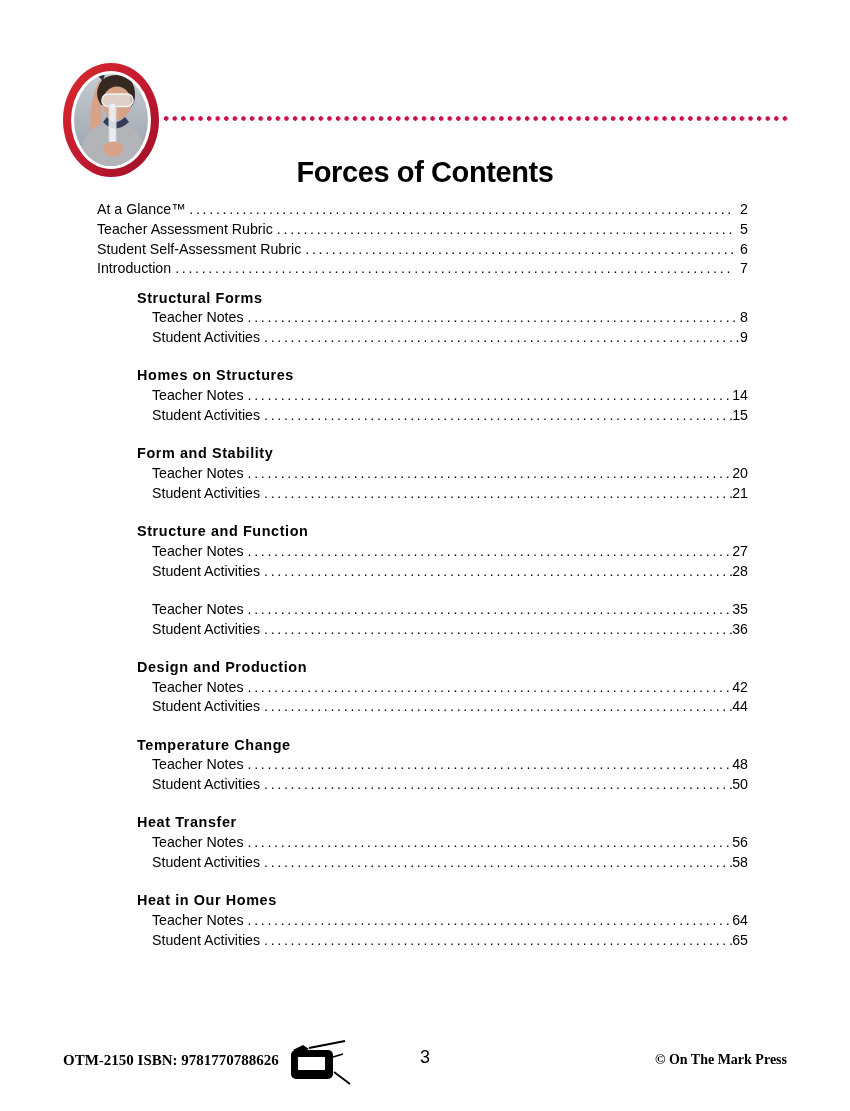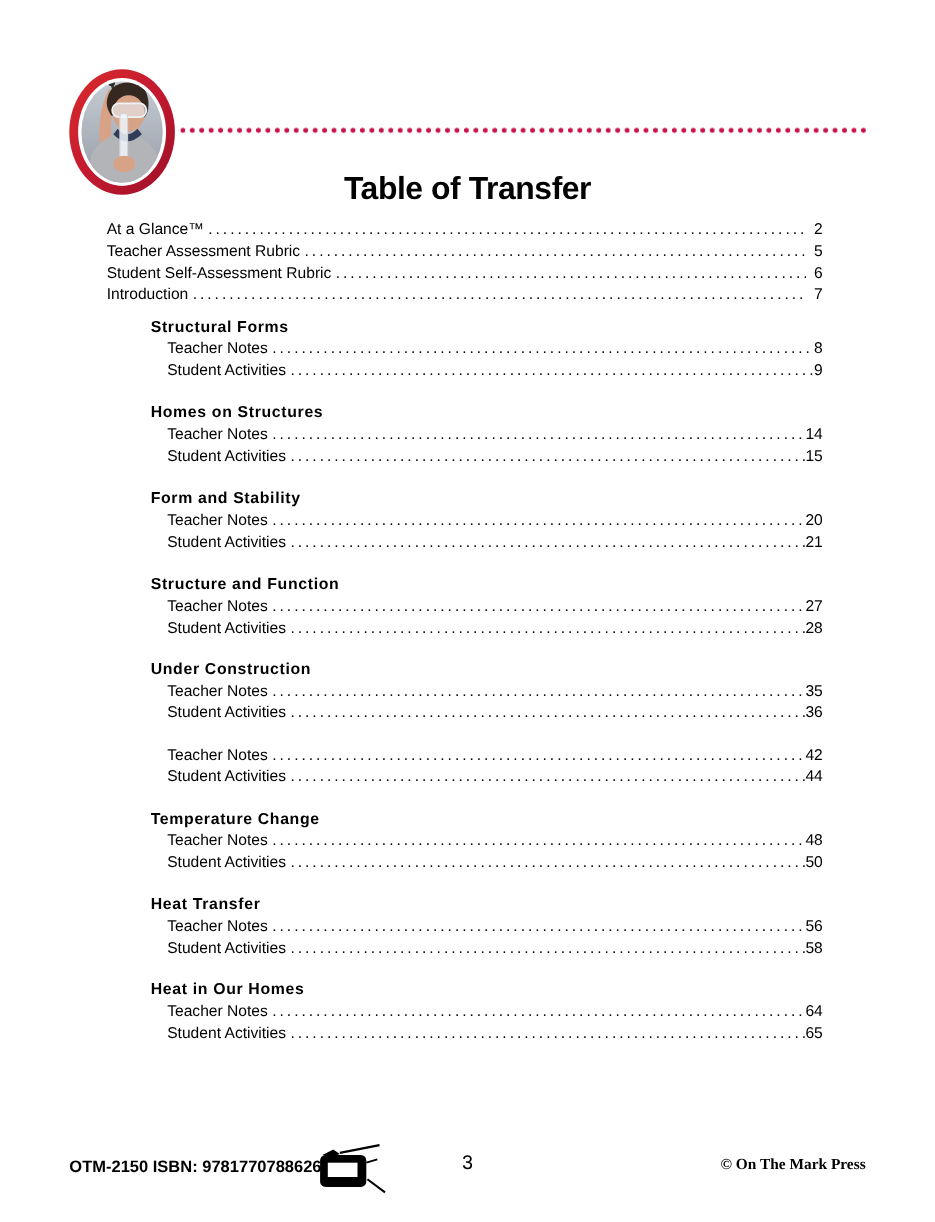--- a/index.html
+++ b/index.html
@@ -32,21 +32,21 @@
   .section{margin-top:18.4px;}
   .section.first{margin-top:9.5px;}
   .sec-title{
     font-weight:bold;font-size:14.4px;line-height:19.8px;height:19.8px;
     letter-spacing:0.6px;white-space:nowrap;margin-left:40px;
   }
   .toc-row.sub{padding-left:55px;}
   
   .footer-left{
     position:absolute;left:63px;top:1052px;
-    font-family:Liberation Sans, sans-serif;font-weight:bold;font-size:15px;
+    font-family:Liberation Serif, serif;font-weight:bold;font-size:15px;
   }
   .publisher-logo{position:absolute;left:287px;top:1037px;}
   .page-num{position:absolute;left:405px;top:1047px;width:40px;text-align:center;font-size:18px;}
   .footer-right{
     position:absolute;right:63px;top:1052px;
     font-family:"Liberation Serif","DejaVu Serif",serif;font-weight:bold;font-size:14px;
   }
 </style>
 </head>
 <body>
@@ -90,21 +90,21 @@
 
         <rect x="48" y="42" width="7" height="42" rx="3.4" fill="rgba(242,246,250,0.85)" stroke="#cfd6dd" stroke-width="1"></rect>
 
         <ellipse cx="52" cy="88" rx="10" ry="7.5" fill="#d8a287"></ellipse>
       </g>
     </svg>
   </div>
 
   <div class="dotline"></div>
 
-  <h1 class="page-title">Table of Transfer</h1>
+  <h1 class="page-title">Forces of Contents</h1>
 
   <div class="toc" id="toc">
       <div class="toc-row top">
         <span class="lbl">At a Glance™</span>
         <span class="dots">................................................................................................................................................................................................................................................</span>
         <span class="pg">2</span>
       </div>
       <div class="toc-row top">
         <span class="lbl">Teacher Assessment Rubric</span>
         <span class="dots">................................................................................................................................................................................................................................................</span>
@@ -166,33 +166,33 @@
           <span class="dots">................................................................................................................................................................................................................................................</span>
           <span class="pg">27</span>
         </div>
         <div class="toc-row sub">
           <span class="lbl">Student Activities</span>
           <span class="dots">................................................................................................................................................................................................................................................</span>
           <span class="pg">28</span>
         </div>
       </div>
       <div class="section">
-        <div class="sec-title">Under Construction</div>
         <div class="toc-row sub">
           <span class="lbl">Teacher Notes</span>
           <span class="dots">................................................................................................................................................................................................................................................</span>
           <span class="pg">35</span>
         </div>
         <div class="toc-row sub">
           <span class="lbl">Student Activities</span>
           <span class="dots">................................................................................................................................................................................................................................................</span>
           <span class="pg">36</span>
         </div>
       </div>
       <div class="section">
+        <div class="sec-title">Design and Production</div>
         <div class="toc-row sub">
           <span class="lbl">Teacher Notes</span>
           <span class="dots">................................................................................................................................................................................................................................................</span>
           <span class="pg">42</span>
         </div>
         <div class="toc-row sub">
           <span class="lbl">Student Activities</span>
           <span class="dots">................................................................................................................................................................................................................................................</span>
           <span class="pg">44</span>
         </div>

